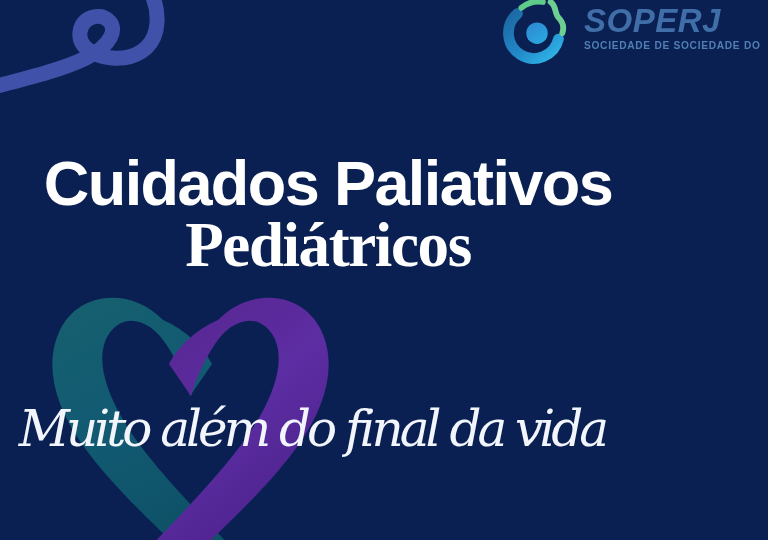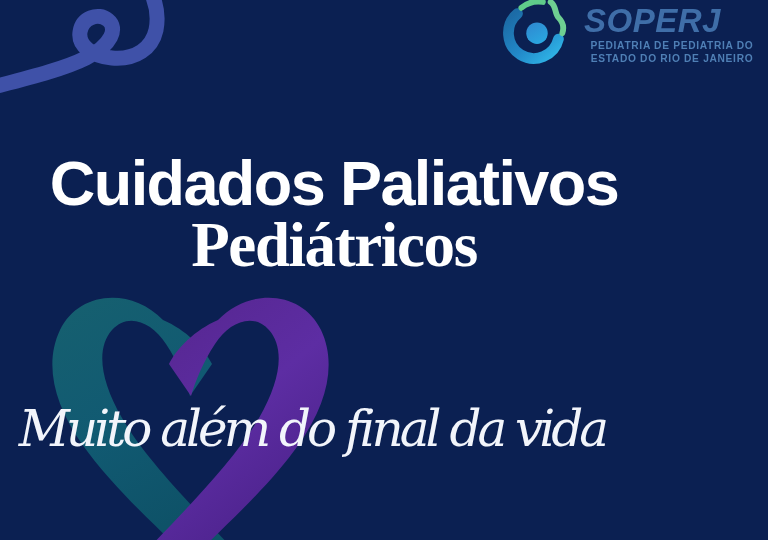--- a/index.html
+++ b/index.html
@@ -62,21 +62,21 @@
     font-weight: 600;
     letter-spacing: 0.7px;
     line-height: 12.6px;
     white-space: nowrap;
   }
 
   
   #title-block {
     position: absolute;
     top: 152px;
-    left: 8px;
+    left: 2px;
     width: 652px;
     text-align: center;
   }
   .title-line {
     color: #ffffff;
     font-family: "Liberation Sans", sans-serif;
     font-weight: 700;
     font-size: 63px;
     line-height: 62px;
     letter-spacing: -1.6px;
@@ -182,22 +182,21 @@
       <circle cx="40" cy="34" r="11" fill="url(#dotGrad)"></circle>
 
       <path d="M 24 8 A 28 28 0 0 1 46 2" fill="none" stroke="#5fcb8a" stroke-width="6" stroke-linecap="round"></path>
       <path d="M 54 2 C 60 6 58 14 62 18 C 66 22 68 28 66 34" fill="none" stroke="#6ecf92" stroke-width="6" stroke-linecap="round" stroke-linejoin="round"></path>
     </svg>
 
     <div id="logo-text-block">
       <svg id="logo-wordmark" viewBox="0 0 176 36" xmlns="http://www.w3.org/2000/svg">
         <text x="0" y="28" font-family="Liberation Sans, sans-serif" font-size="33" font-weight="700" font-style="italic" letter-spacing="0.5" fill="#3f6ea8">SOPERJ</text>
       </svg>
-      <div class="logo-sub-line">PEDIATRIA DE PEDIATRIA DO</div>
-      <div class="logo-sub-line">ESTADO DO RIO DE JANEIRO</div>
+      <div class="logo-sub-line">SOCIEDADE DE SOCIEDADE DO</div>
     </div>
   </div>
 
   <div id="title-block">
     <div class="title-line title-line-1">Cuidados Paliativos</div>
     <div class="title-line title-line-2">Pediátricos</div>
   </div>
 
   <div id="tagline">Muito além do final da vida</div>
 

